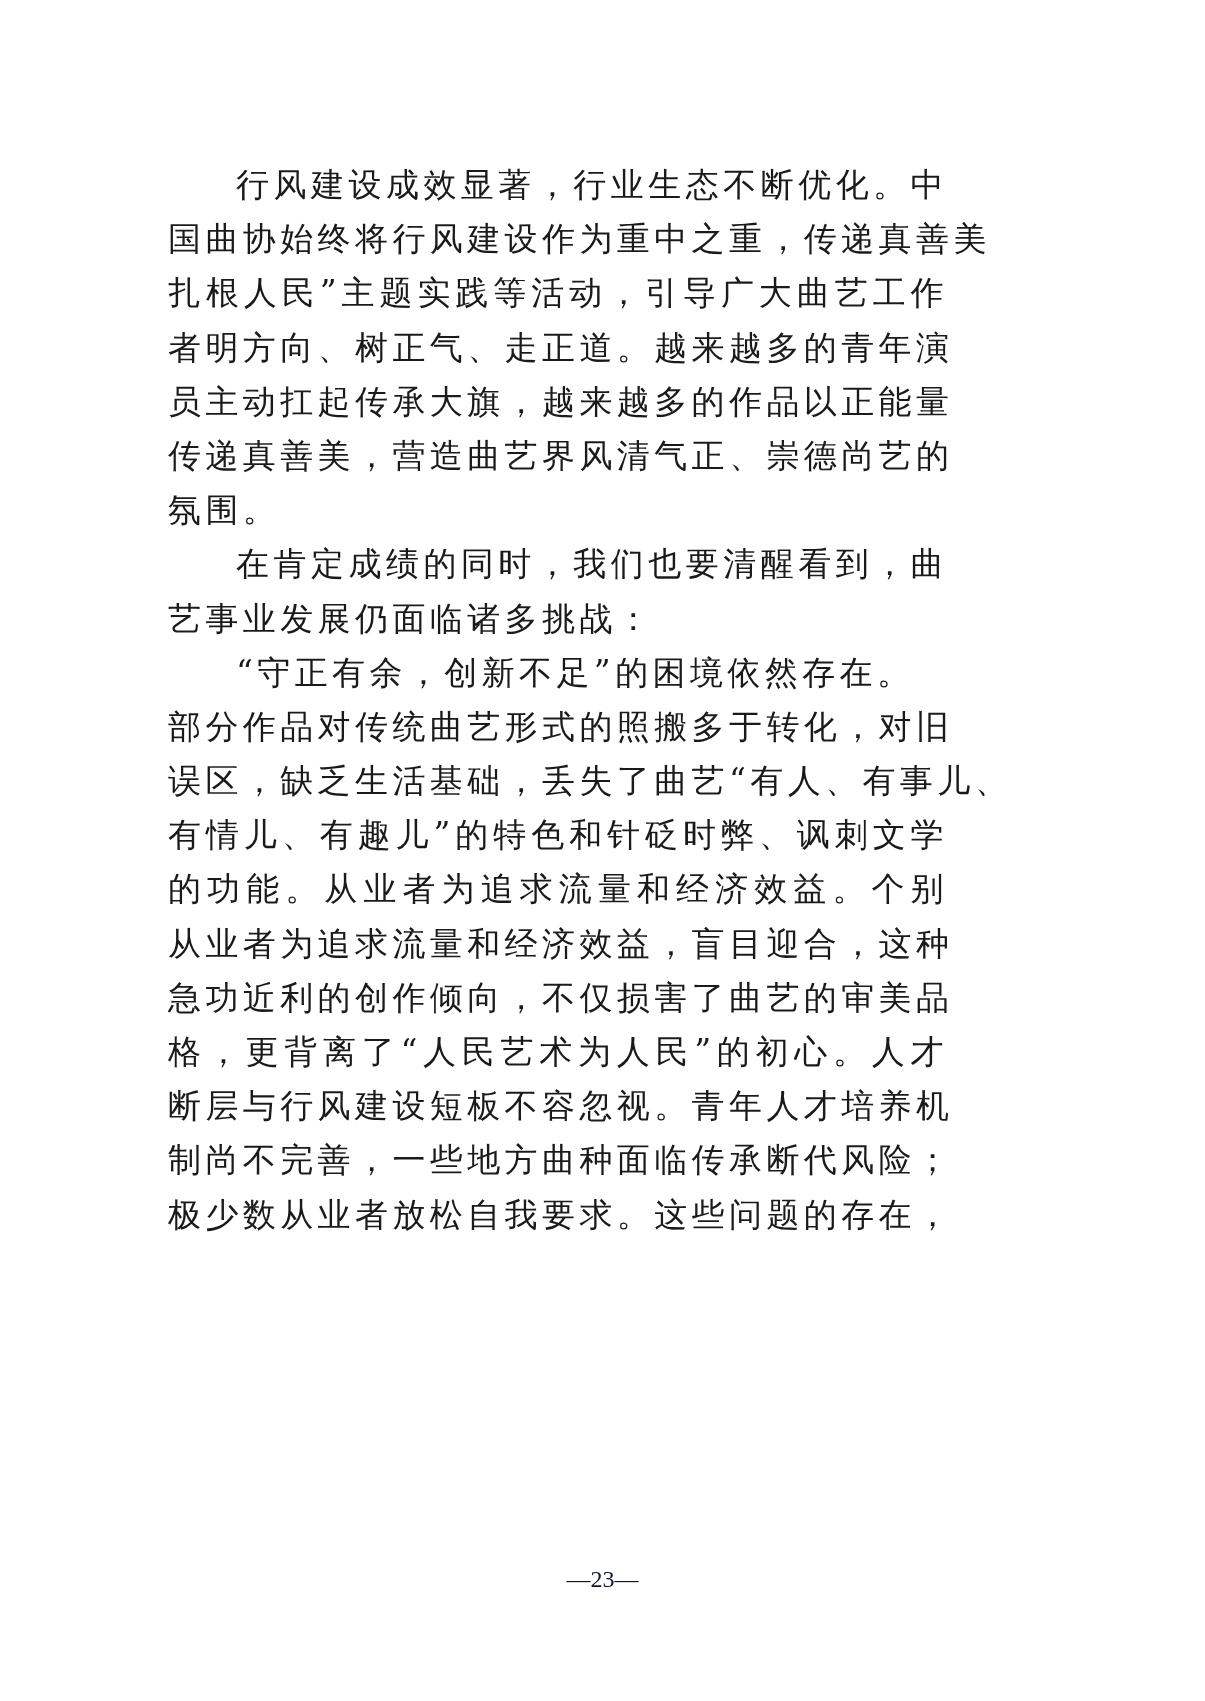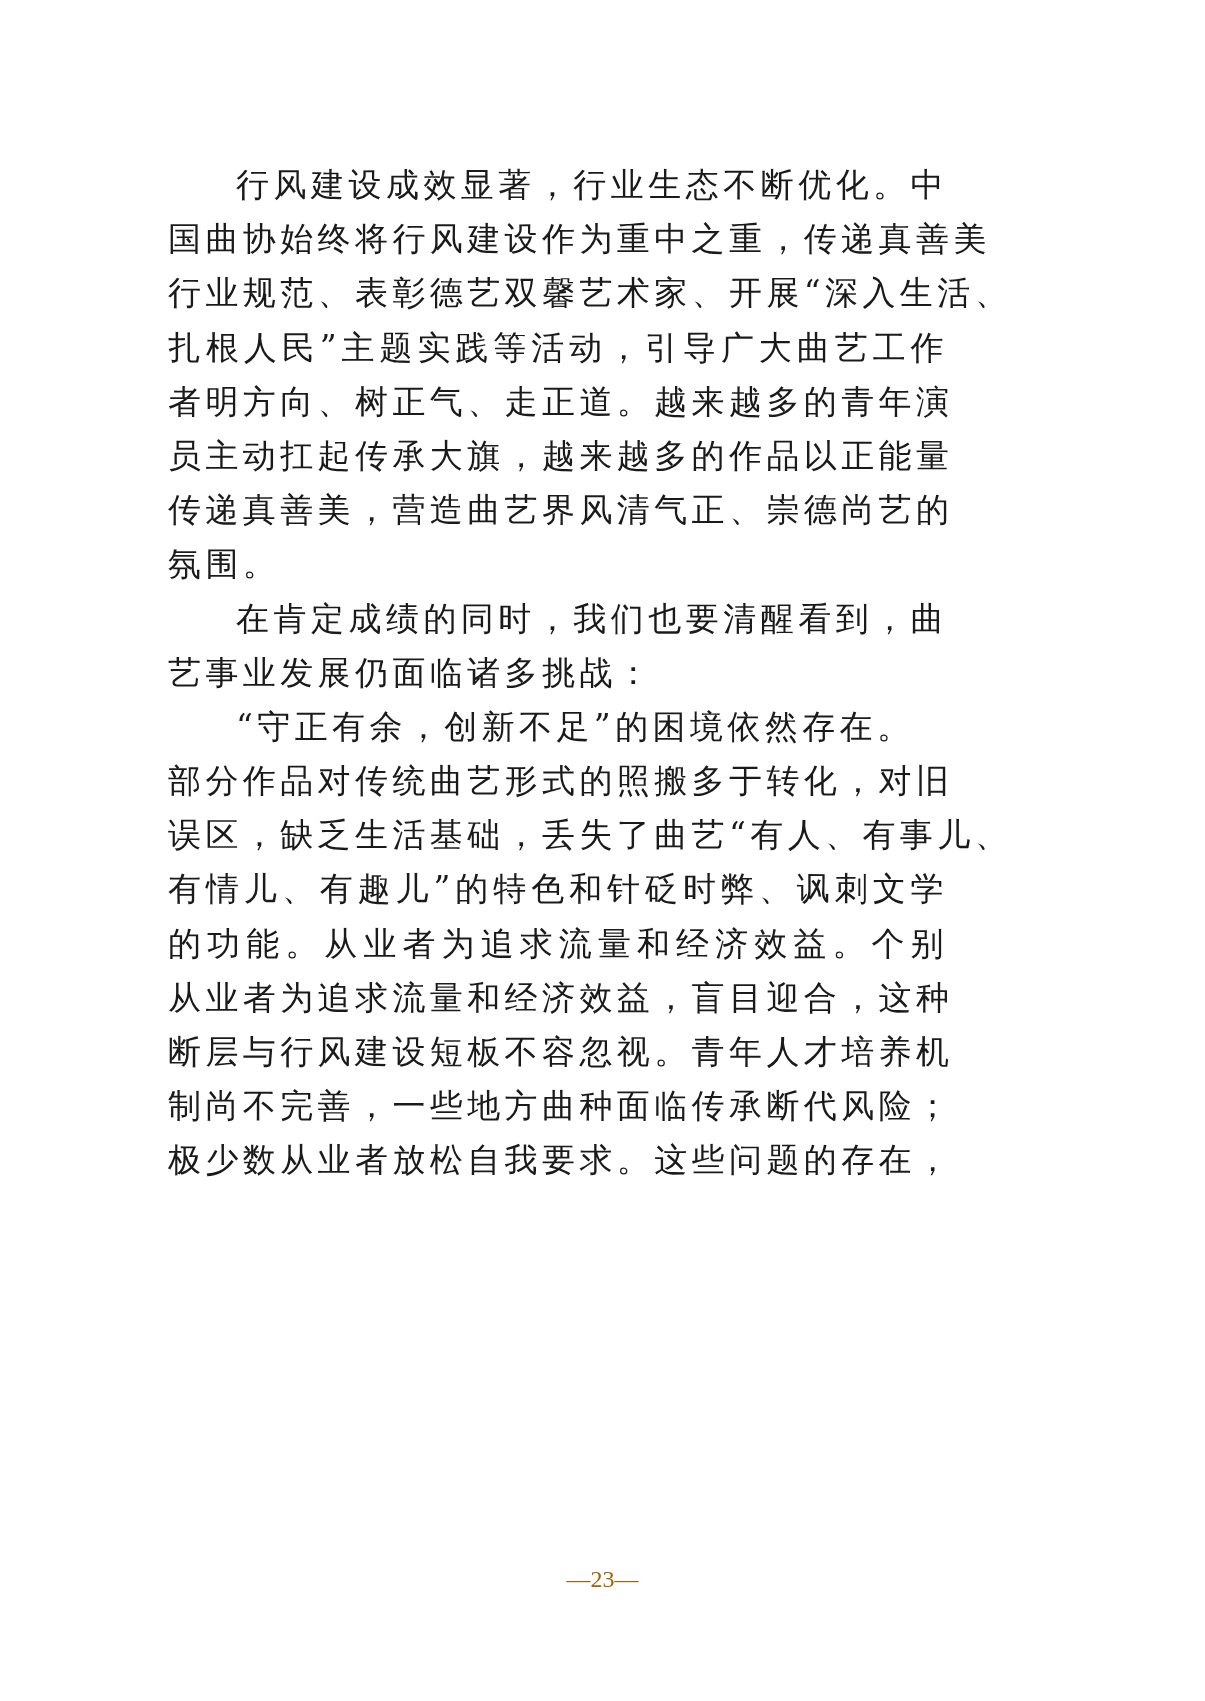--- a/index.html
+++ b/index.html
@@ -46,47 +46,48 @@
       text-align-last: left;
     }
     .page-number {
       position: absolute;
       left: 0;
       width: 1205px;
       top: 1566px;
       text-align: center;
       font-family: "Liberation Serif", "DejaVu Serif", serif;
       font-size: 24px;
-      color: #a16207;
+      color: #0f172a;
       letter-spacing: 0px;
     }
   </style>
 </head>
 <body>
 
 <div class="page">
   <div class="text-block">
 
     <div class="line indent">行风建设成效显著，行业生态不断优化。中</div>
     <div class="line">国曲协始终将行风建设作为重中之重，传递真善美</div>
-    <div class="line">行业规范、表彰德艺双馨艺术家、开展“深入生活、</div>
     <div class="line">扎根人民”主题实践等活动，引导广大曲艺工作</div>
     <div class="line">者明方向、树正气、走正道。越来越多的青年演</div>
     <div class="line">员主动扛起传承大旗，越来越多的作品以正能量</div>
     <div class="line">传递真善美，营造曲艺界风清气正、崇德尚艺的</div>
     <div class="line last">氛围。</div>
 
     <div class="line indent">在肯定成绩的同时，我们也要清醒看到，曲</div>
     <div class="line last">艺事业发展仍面临诸多挑战：</div>
 
     <div class="line indent last">“守正有余，创新不足”的困境依然存在。</div>
     <div class="line">部分作品对传统曲艺形式的照搬多于转化，对旧</div>
     <div class="line">误区，缺乏生活基础，丢失了曲艺“有人、有事儿、</div>
     <div class="line">有情儿、有趣儿”的特色和针砭时弊、讽刺文学</div>
     <div class="line">的功能。从业者为追求流量和经济效益。个别</div>
     <div class="line">从业者为追求流量和经济效益，盲目迎合，这种</div>
+    <div class="line">急功近利的创作倾向，不仅损害了曲艺的审美品</div>
+    <div class="line">格，更背离了“人民艺术为人民”的初心。人才</div>
     <div class="line">断层与行风建设短板不容忽视。青年人才培养机</div>
     <div class="line">制尚不完善，一些地方曲种面临传承断代风险；</div>
     <div class="line">极少数从业者放松自我要求。这些问题的存在，</div>
   </div>
 
   <div class="page-number">—23—</div>
 </div>
 
 </body></html>

